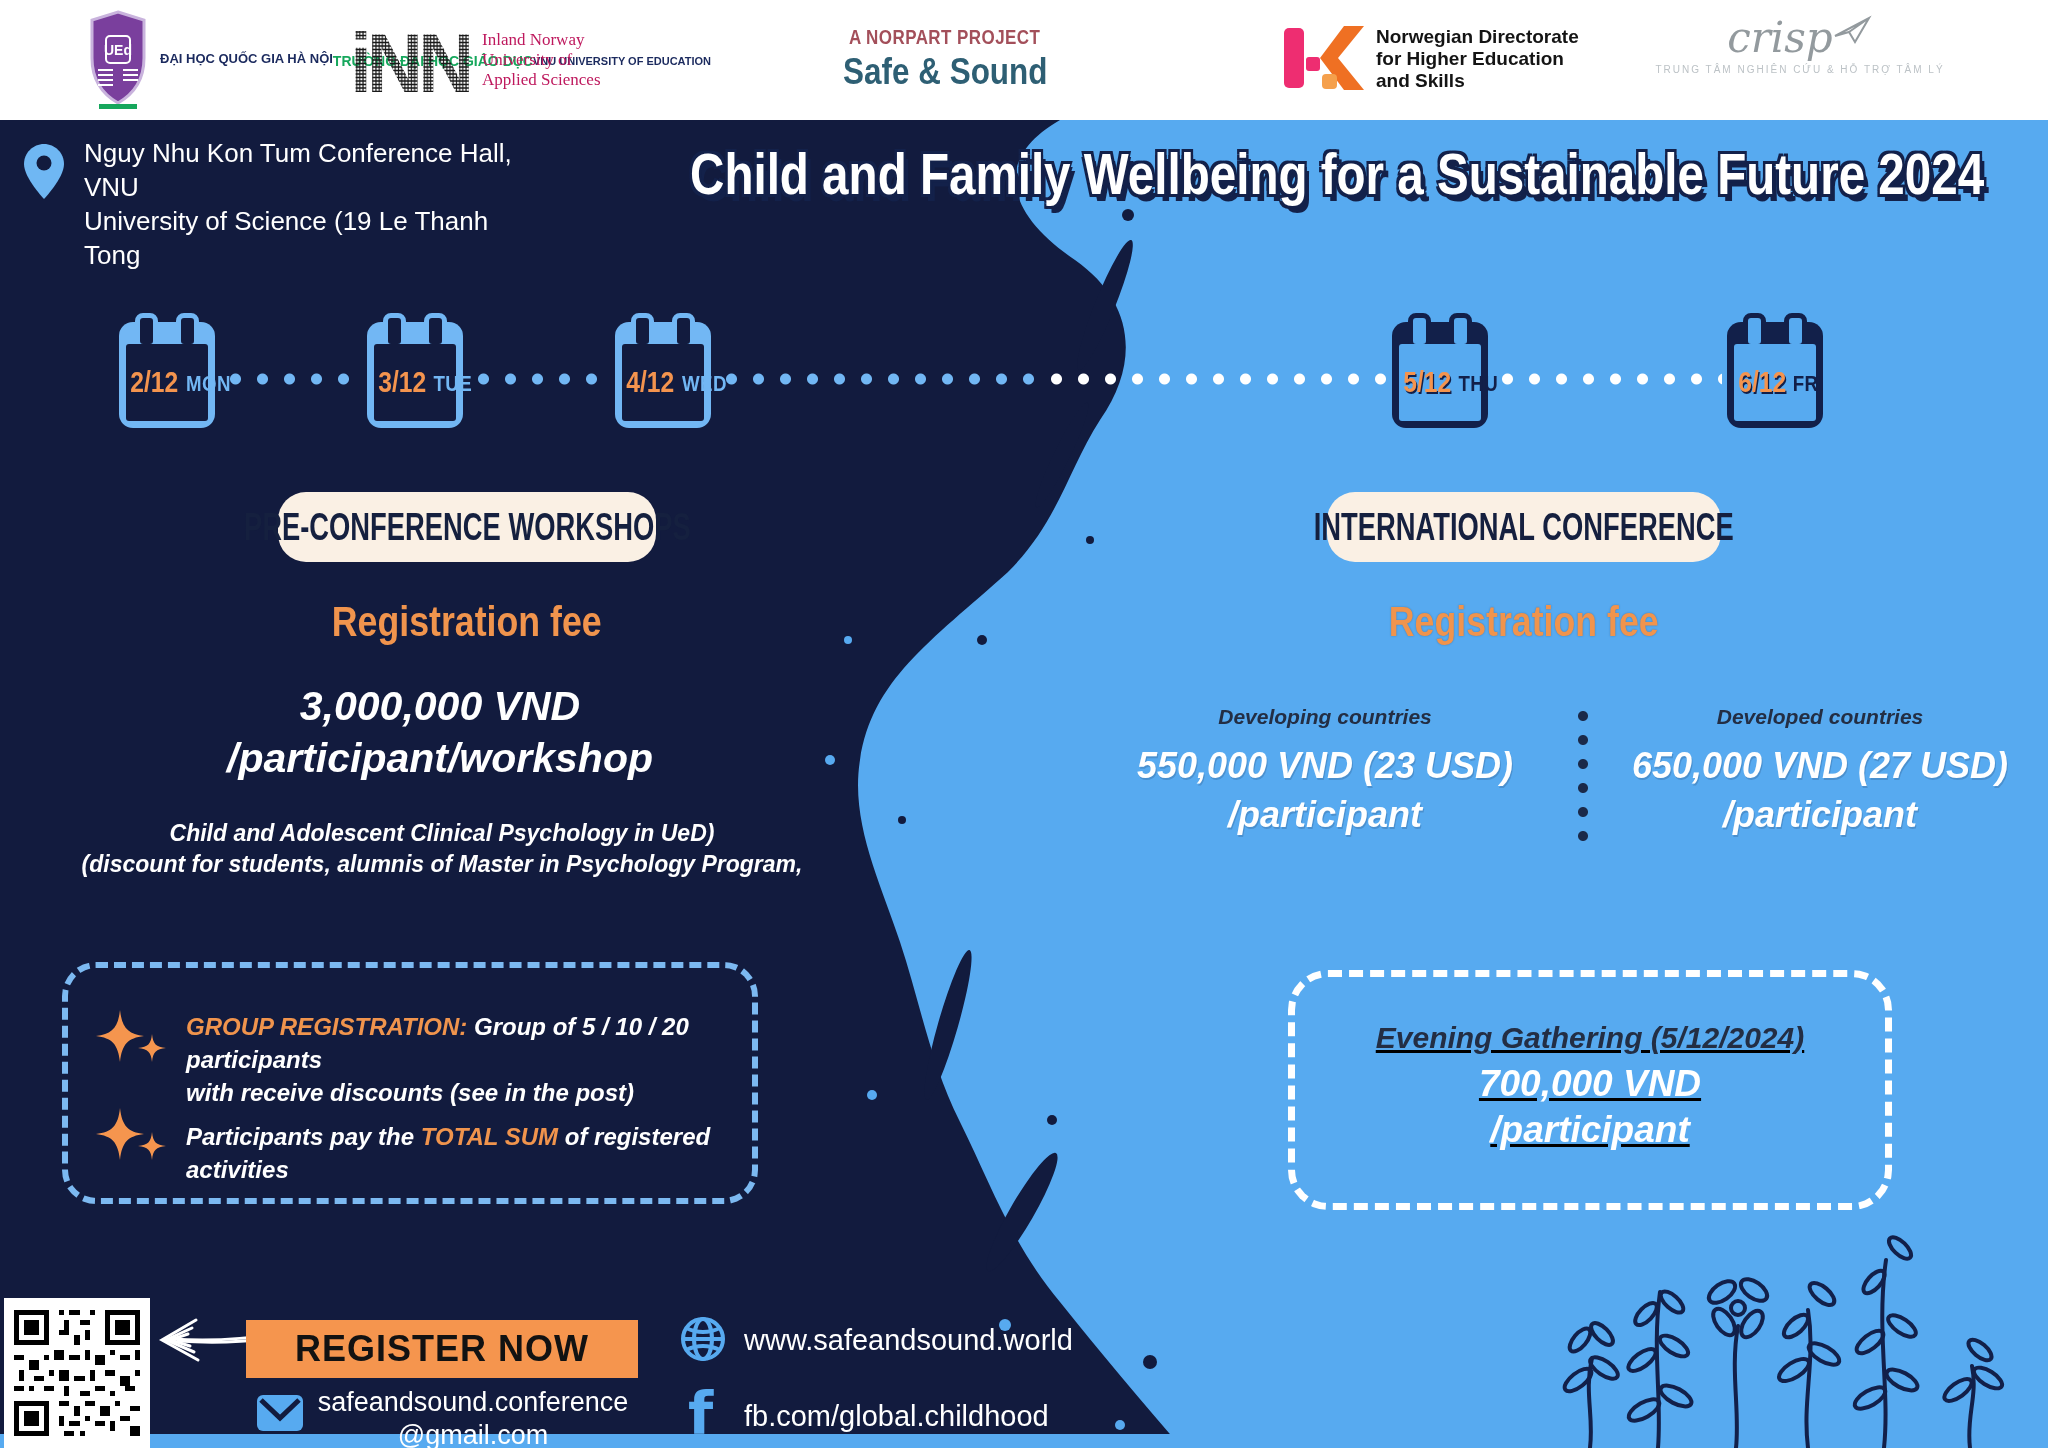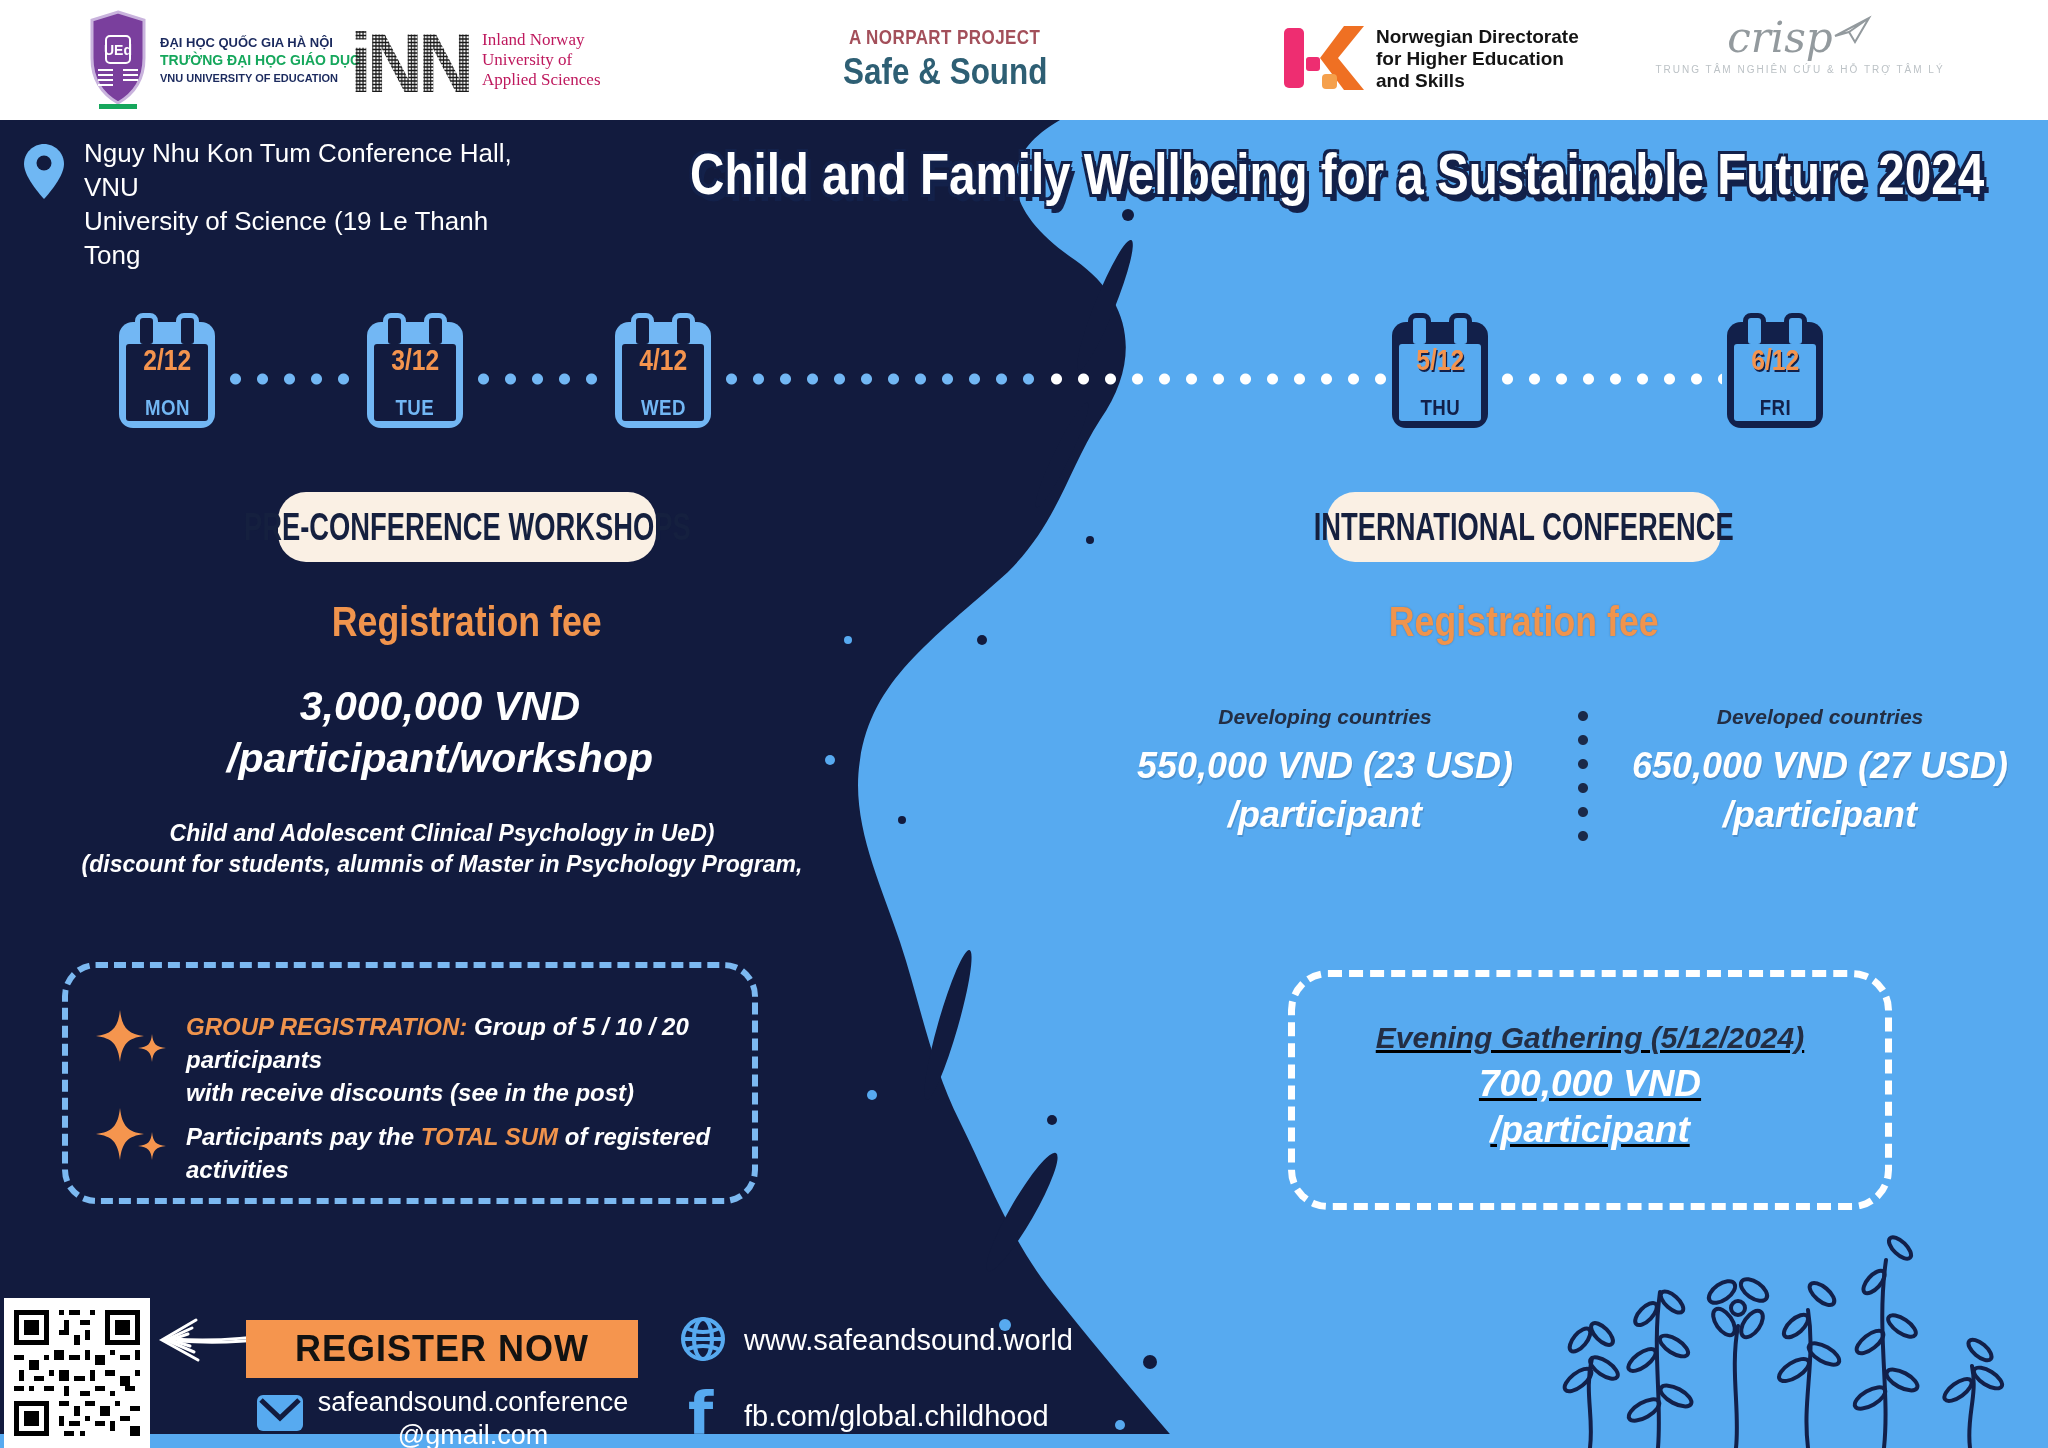--- a/index.html
+++ b/index.html
@@ -3,21 +3,21 @@
 <meta charset="utf-8">
 <style>
   html,body{margin:0;padding:0;background:#222;}
   .poster{position:relative;width:2048px;height:1448px;overflow:hidden;
           background:#121b3e;font-family:"Liberation Sans",sans-serif;}
   .abs{position:absolute;}
 
   
   .header{position:absolute;left:0;top:0;width:2048px;height:120px;background:#ffffff;z-index:3;}
   .logo{position:absolute;display:flex;align-items:center;gap:10px;}
-  .vnu-text{display:flex;flex-direction:column;line-height:15px;}
+  .vnu-text{display:flex;flex-direction:row;line-height:15px;}
   .vnu-l1{font-size:13px;font-weight:700;color:#1b2a5e;}
   .vnu-l2{font-size:14px;font-weight:700;color:#16a75c;margin-top:3px;}
   .vnu-l3{font-size:11px;font-weight:700;color:#1b2a5e;margin-top:3px;}
   .inn-text{font-family:"Liberation Serif",serif;font-size:17px;color:#be185d;line-height:20px;}
   .norpart{display:flex;flex-direction:column;align-items:center;}
   .norpart-l1{font-size:20px;font-weight:700;color:#a34f5a;letter-spacing:.5px;transform:scaleX(.85);}
   .norpart-l2{font-size:37px;font-weight:700;color:#2e5f74;margin-top:2px;transform:scaleX(.85);}
   .hk-text{font-size:19px;font-weight:600;color:#141414;line-height:22px;}
   .crisp{display:flex;flex-direction:column;align-items:center;}
   .crisp-mark{font-family:"DejaVu Serif",serif;font-style:italic;font-size:42px;color:#939a9e;line-height:40px;}
@@ -27,21 +27,21 @@
   .loc-text{position:absolute;left:84px;top:136px;width:440px;color:#fff;font-size:26px;line-height:34px;z-index:4;}
   .title{position:absolute;left:548px;top:140px;width:1500px;text-align:center;z-index:4;}
   .title span{display:inline-block;transform:scaleX(.82);white-space:nowrap;
       font-size:58px;font-weight:700;color:#fff;
       text-shadow:3px 3px 0 #13214a,-3px -3px 0 #13214a,3px -3px 0 #13214a,-3px 3px 0 #13214a,6px 7px 0 #13214a;}
 
   
   .cal{position:absolute;top:322px;width:96px;height:106px;border-radius:14px;padding:0;z-index:4;}
   .cal .cal-frame{position:absolute;inset:0;border-radius:14px;}
   .cal .cal-body{position:absolute;left:7px;right:7px;bottom:7px;top:22px;border-radius:3px;
-      display:flex;flex-direction:column;align-items:center;justify-content:space-between;}
+      display:flex;align-items:center;justify-content:flex-start;}
   .ring{position:absolute;top:-9px;width:13px;height:26px;border-radius:8px;}
   .ring.r1{left:16px;} .ring.r2{right:16px;}
   .cal-a .cal-frame{background:#72b7f4;}
   .cal-a .cal-body{background:#121b3e;}
   .cal-a .ring{background:#121b3e;border:5px solid #72b7f4;}
   .cal-b .cal-frame{background:#12204a;}
   .cal-b .cal-body{background:#57aaf0;}
   .cal-b .ring{background:#57aaf0;border:5px solid #12204a;}
   .cal-date{font-size:29px;font-weight:800;color:#f4944e;transform:scaleX(.85);}
   .cal-b .cal-date{text-shadow:1.5px 1.5px 0 #12204a;}

